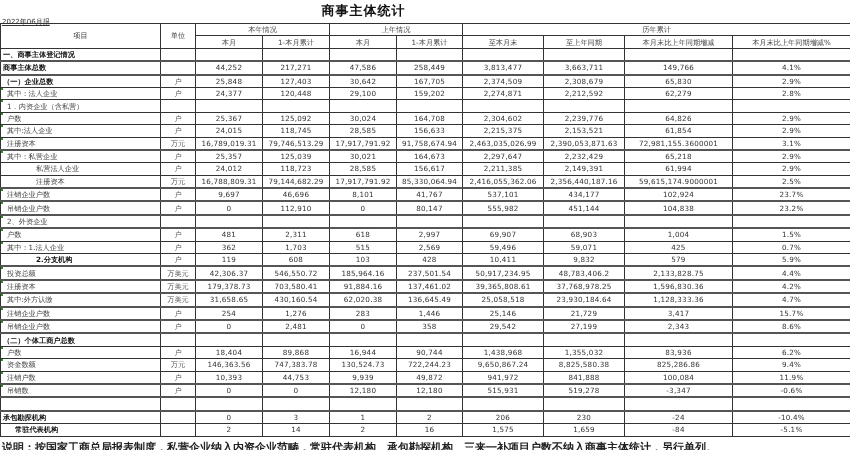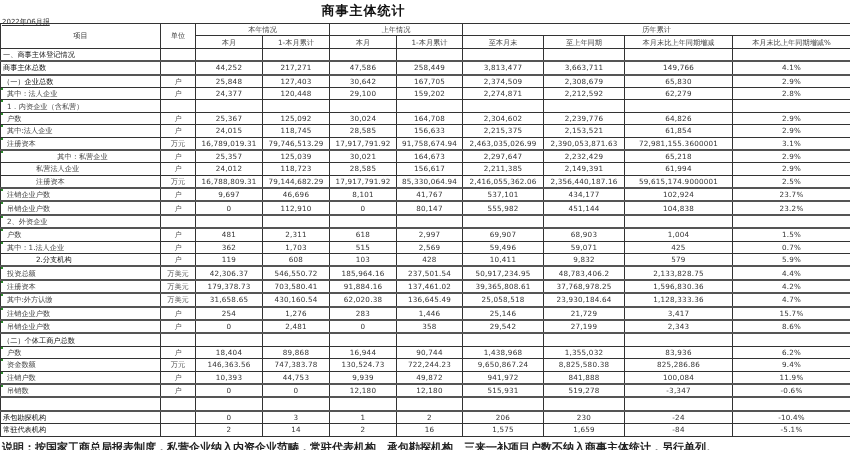--- a/index.html
+++ b/index.html
@@ -5,21 +5,21 @@
   html, body { margin:0; padding:0; background:#ffffff; }
   body { width:850px; height:450px; overflow:hidden; position:relative; font-family:"DejaVu Sans", sans-serif; color:#222; }
   .title { position:absolute; top:2px; left:0; width:727px; text-align:center; font-size:13px; font-weight:bold; color:#111; letter-spacing:1px; }
   .report-date { position:absolute; top:17px; left:2px; font-size:7px; color:#333; text-decoration:underline; }
   table.stat { position:absolute; top:23px; left:0; border-collapse:collapse; table-layout:fixed; width:850px; }
   table.stat td, table.stat th { border:1px solid #333; font-size:7.2px; height:11.4px; padding:0 2px; white-space:nowrap; overflow:hidden; line-height:11px; }
   table.stat th { font-weight:normal; color:#444; text-align:center; }
   td.num { text-align:center; color:#333; font-size:7.6px; letter-spacing:0.2px; }
   td.unit { text-align:center; color:#555; }
   td.lbl { text-align:left; color:#444; }
-  td.lbl.bold { font-weight:normal; color:#111; }
+  td.lbl.bold { font-weight:bold; color:#111; }
   td.lbl.ind2 { padding-left:35px; }
   tr.thick td { border-top:2px solid #555; }
   .note { position:absolute; top:440px; left:2px; font-size:11px; font-weight:bold; color:#222;text-decoration:underline; }
   .mark { position:relative; }
   .mark::before { content:""; position:absolute; left:0; top:0; width:2px; height:2px; background:#2a8a2a; }
 </style>
 </head>
 <body>
 
 <div class="title">商事主体统计</div>
@@ -148,21 +148,21 @@
         <td class="num">16,789,019.31</td>
         <td class="num">79,746,513.29</td>
         <td class="num">17,917,791.92</td>
         <td class="num">91,758,674.94</td>
         <td class="num">2,463,035,026.99</td>
         <td class="num">2,390,053,871.63</td>
         <td class="num">72,981,155.3600001</td>
         <td class="num">3.1%</td>
       </tr>
       <tr class="thick">
-        <td class="lbl mark" style="padding-left: 6px; text-align: center;">其中：私营企业</td>
+        <td class="lbl mark" style="padding-left: 6px;">其中：私营企业</td>
         <td class="unit">户</td>
         <td class="num">25,357</td>
         <td class="num">125,039</td>
         <td class="num">30,021</td>
         <td class="num">164,673</td>
         <td class="num">2,297,647</td>
         <td class="num">2,232,429</td>
         <td class="num">65,218</td>
         <td class="num">2.9%</td>
       </tr>
@@ -400,21 +400,21 @@
         <td class="num">0</td>
         <td class="num">3</td>
         <td class="num">1</td>
         <td class="num">2</td>
         <td class="num">206</td>
         <td class="num">230</td>
         <td class="num">-24</td>
         <td class="num">-10.4%</td>
       </tr>
       <tr>
-        <td class="lbl bold" style="padding-left: 2px;">常驻代表机构</td>
+        <td class="lbl bold" style="padding-left: 14px;">常驻代表机构</td>
         <td class="unit"></td>
         <td class="num">2</td>
         <td class="num">14</td>
         <td class="num">2</td>
         <td class="num">16</td>
         <td class="num">1,575</td>
         <td class="num">1,659</td>
         <td class="num">-84</td>
         <td class="num">-5.1%</td>
       </tr>

